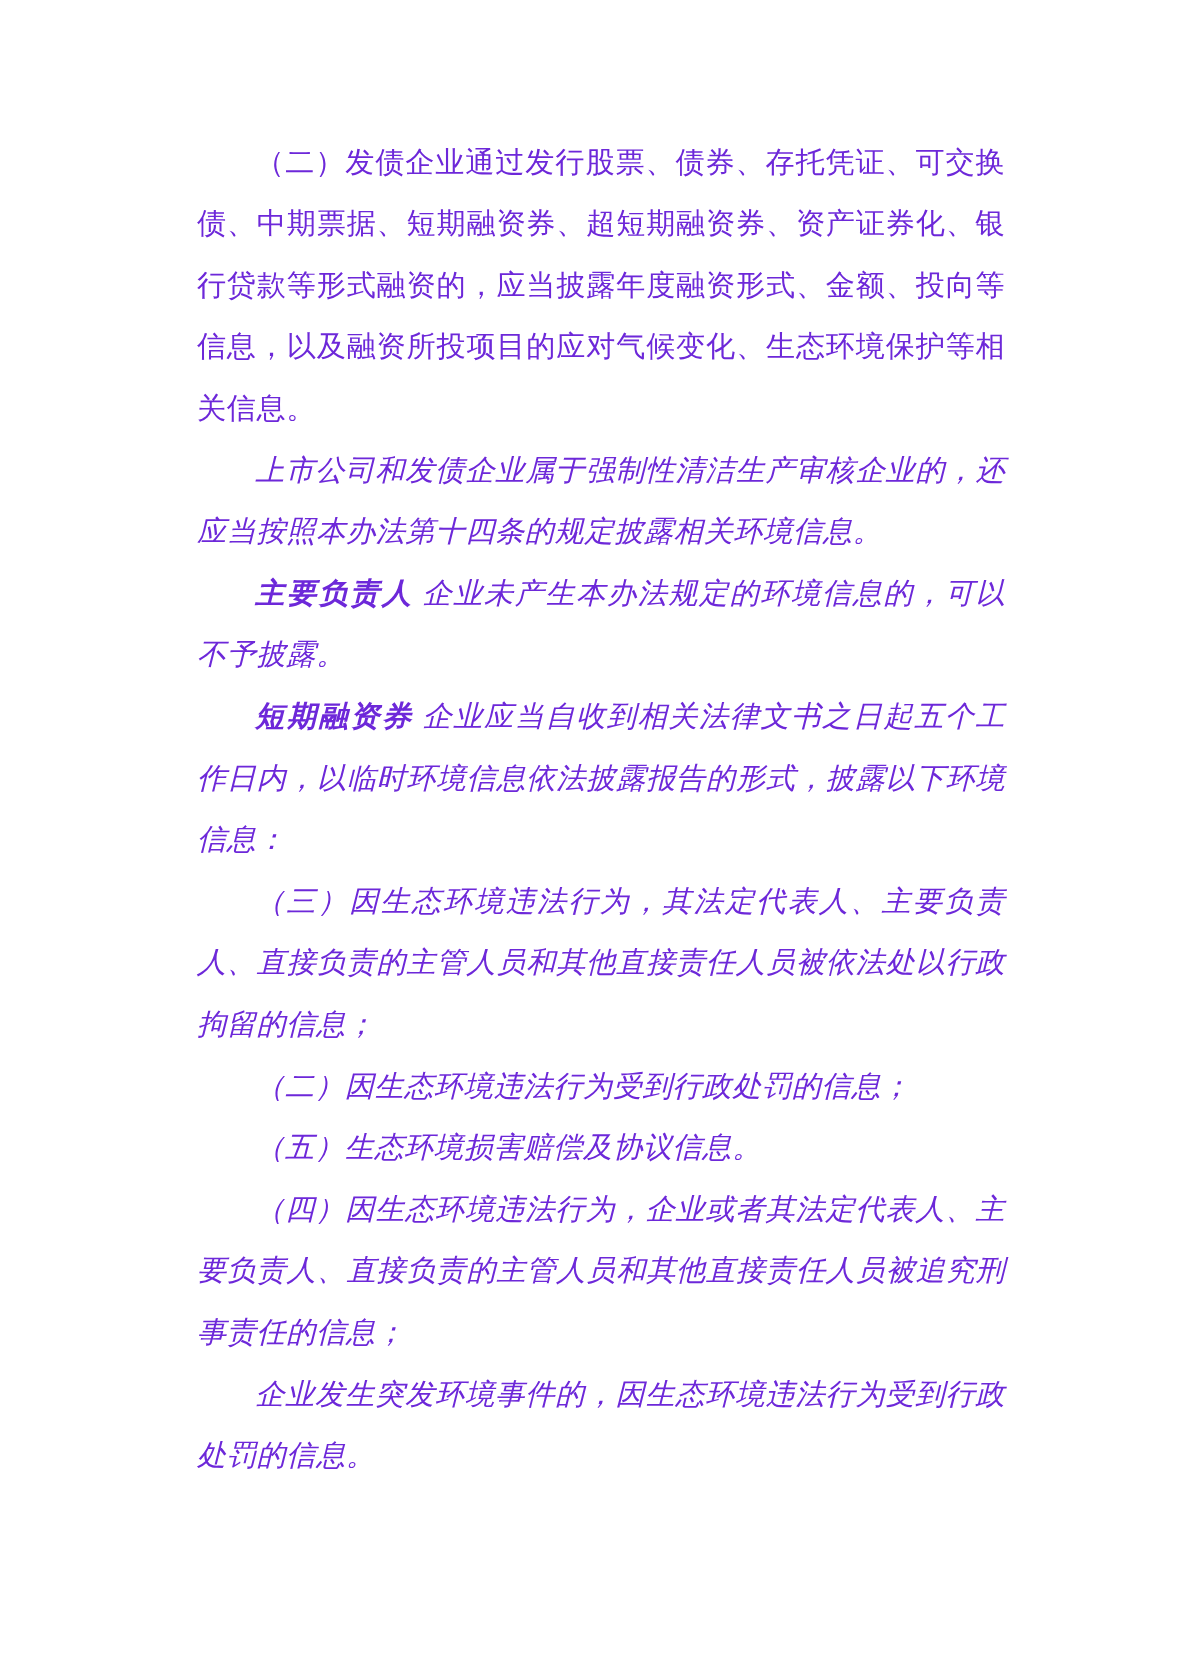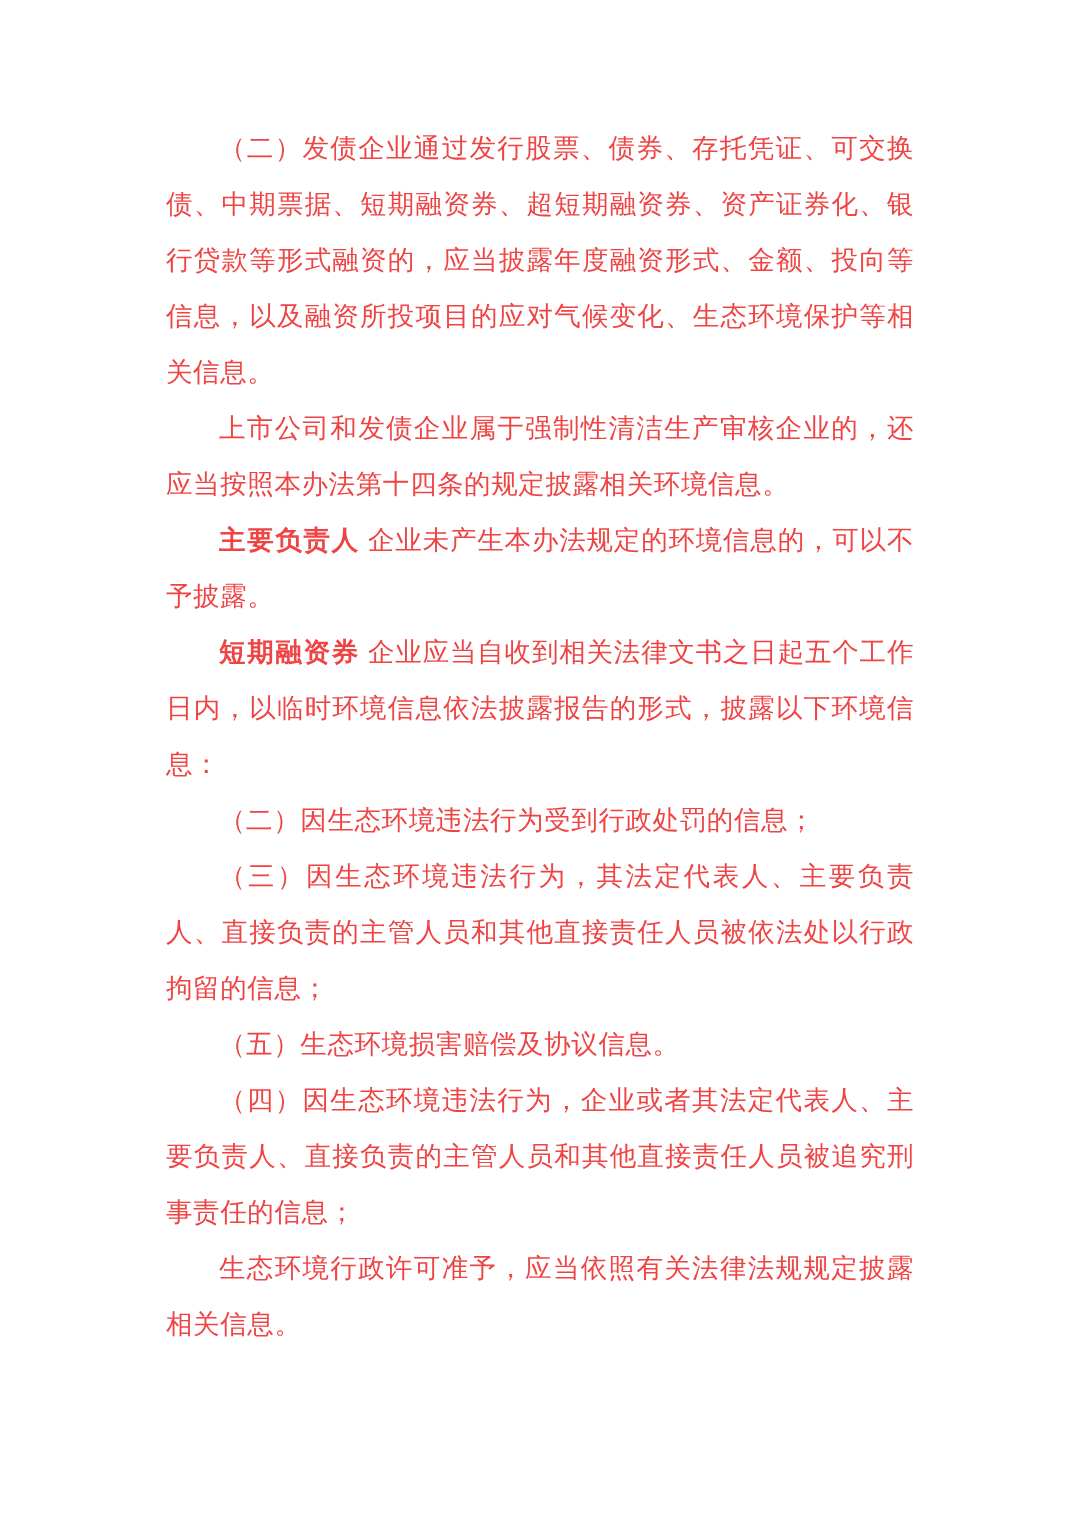--- a/index.html
+++ b/index.html
@@ -19,29 +19,30 @@
   .content {
     position: absolute;
     left: 166px;
     top: 120px;
     width: 748px;
   }
   .para {
     font-family: "DejaVu Serif", "Liberation Serif", serif;
     font-size: 26.5px;
     line-height: 56px;
-    color: #ef4444;
+    color: #6d28d9;
     text-align: justify;
     text-justify: inter-ideograph;
-    margin: 0 0 0 0;
+    margin: 0 0 0 13px;
     letter-spacing: 0.6px;
     text-indent: 53px;
   }
   .para + .para {
     margin-top: 0px;
+    font-style: italic;
   }
   .article-head {
     font-weight: bold;
     letter-spacing: 1.5px;
     margin-right: 8px;
   }
 </style>
 </head>
 <body>
 
@@ -50,24 +51,24 @@
 
     <p class="para">（二）发债企业通过发行股票、债券、存托凭证、可交换债、中期票据、短期融资券、超短期融资券、资产证券化、银行贷款等形式融资的，应当披露年度融资形式、金额、投向等信息，以及融资所投项目的应对气候变化、生态环境保护等相关信息。</p>
 
     <p class="para">上市公司和发债企业属于强制性清洁生产审核企业的，还应当按照本办法第十四条的规定披露相关环境信息。</p>
 
     <p class="para"><span class="article-head">主要负责人</span><span>企业未产生本办法规定的环境信息的，可以不予披露。</span></p>
 
     <p class="para"><span class="article-head">短期融资券</span><span>企业应当自收到相关法律文书之日起五个工作日内，以临时环境信息依法披露报告的形式，披露以下环境信息：</span></p>
 
 
+    <p class="para">（三）因生态环境违法行为，其法定代表人、主要负责人、直接负责的主管人员和其他直接责任人员被依法处以行政拘留的信息；</p>
+
     <p class="para">（二）因生态环境违法行为受到行政处罚的信息；</p>
-
-    <p class="para">（三）因生态环境违法行为，其法定代表人、主要负责人、直接负责的主管人员和其他直接责任人员被依法处以行政拘留的信息；</p>
 
     <p class="para">（五）生态环境损害赔偿及协议信息。</p>
 
     <p class="para">（四）因生态环境违法行为，企业或者其法定代表人、主要负责人、直接负责的主管人员和其他直接责任人员被追究刑事责任的信息；</p>
 
-    <p class="para">生态环境行政许可准予，应当依照有关法律法规规定披露相关信息。</p>
+    <p class="para">企业发生突发环境事件的，因生态环境违法行为受到行政处罚的信息。</p>
 
   </div>
 </div>
 
 </body></html>

